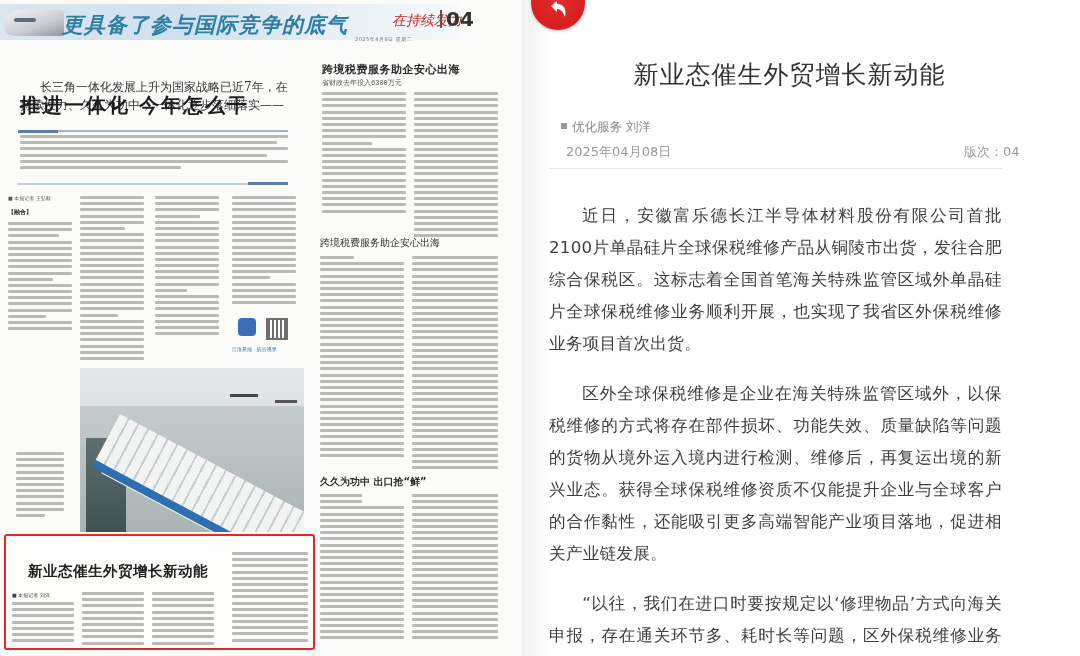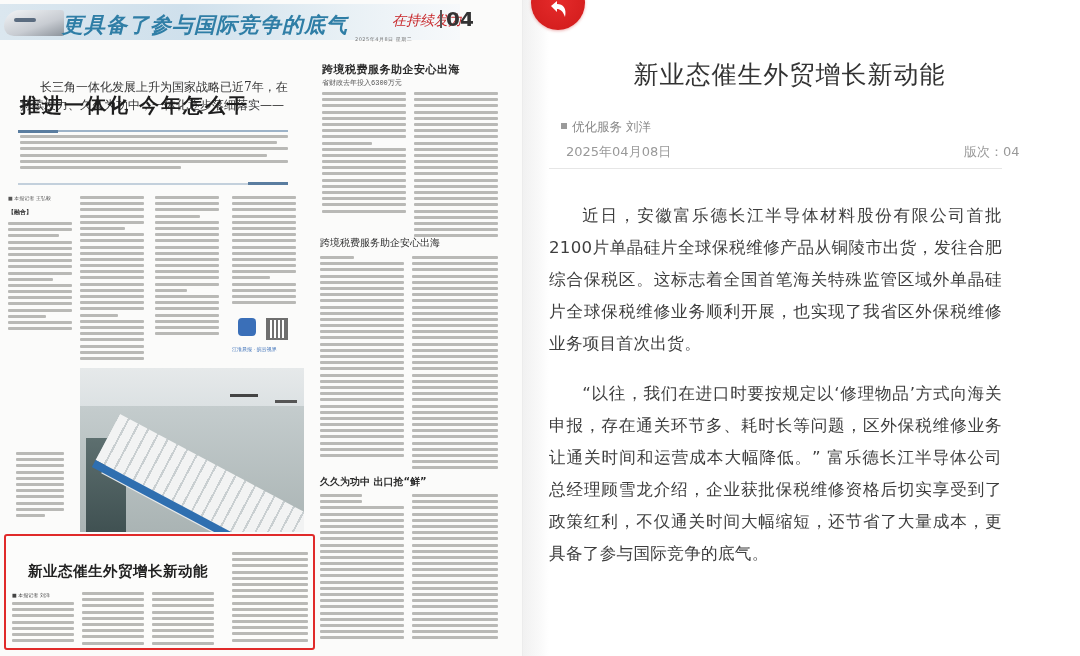--- a/index.html
+++ b/index.html
@@ -526,15 +526,16 @@
 
   <div class="byline">
     <span class="sq"></span><span>优化服务 刘洋</span>
   </div>
   <div class="pubdate">2025年04月08日</div>
   <div class="edition">版次：04</div>
   <div class="meta-rule"></div>
 
   <div class="article-body">
     <p>近日，安徽富乐德长江半导体材料股份有限公司首批2100片单晶硅片全球保税维修产品从铜陵市出货，发往合肥综合保税区。这标志着全国首笔海关特殊监管区域外单晶硅片全球保税维修业务顺利开展，也实现了我省区外保税维修业务项目首次出货。</p>
+    <p>区外全球保税维修是企业在海关特殊监管区域外，以保税维修的方式将存在部件损坏、功能失效、质量缺陷等问题的货物从境外运入境内进行检测、维修后，再复运出境的新兴业态。获得全球保税维修资质不仅能提升企业与全球客户的合作黏性，还能吸引更多高端智能产业项目落地，促进相关产业链发展。</p>
     <p>“以往，我们在进口时要按规定以‘修理物品’方式向海关申报，存在通关环节多、耗时长等问题，区外保税维修业务让通关时间和运营成本大幅降低。” 富乐德长江半导体公司总经理顾雪龙介绍，企业获批保税维修资格后切实享受到了政策红利，不仅通关时间大幅缩短，还节省了大量成本，更具备了参与国际竞争的底气。</p>
   </div>
 </div>
 
 </body></html>

